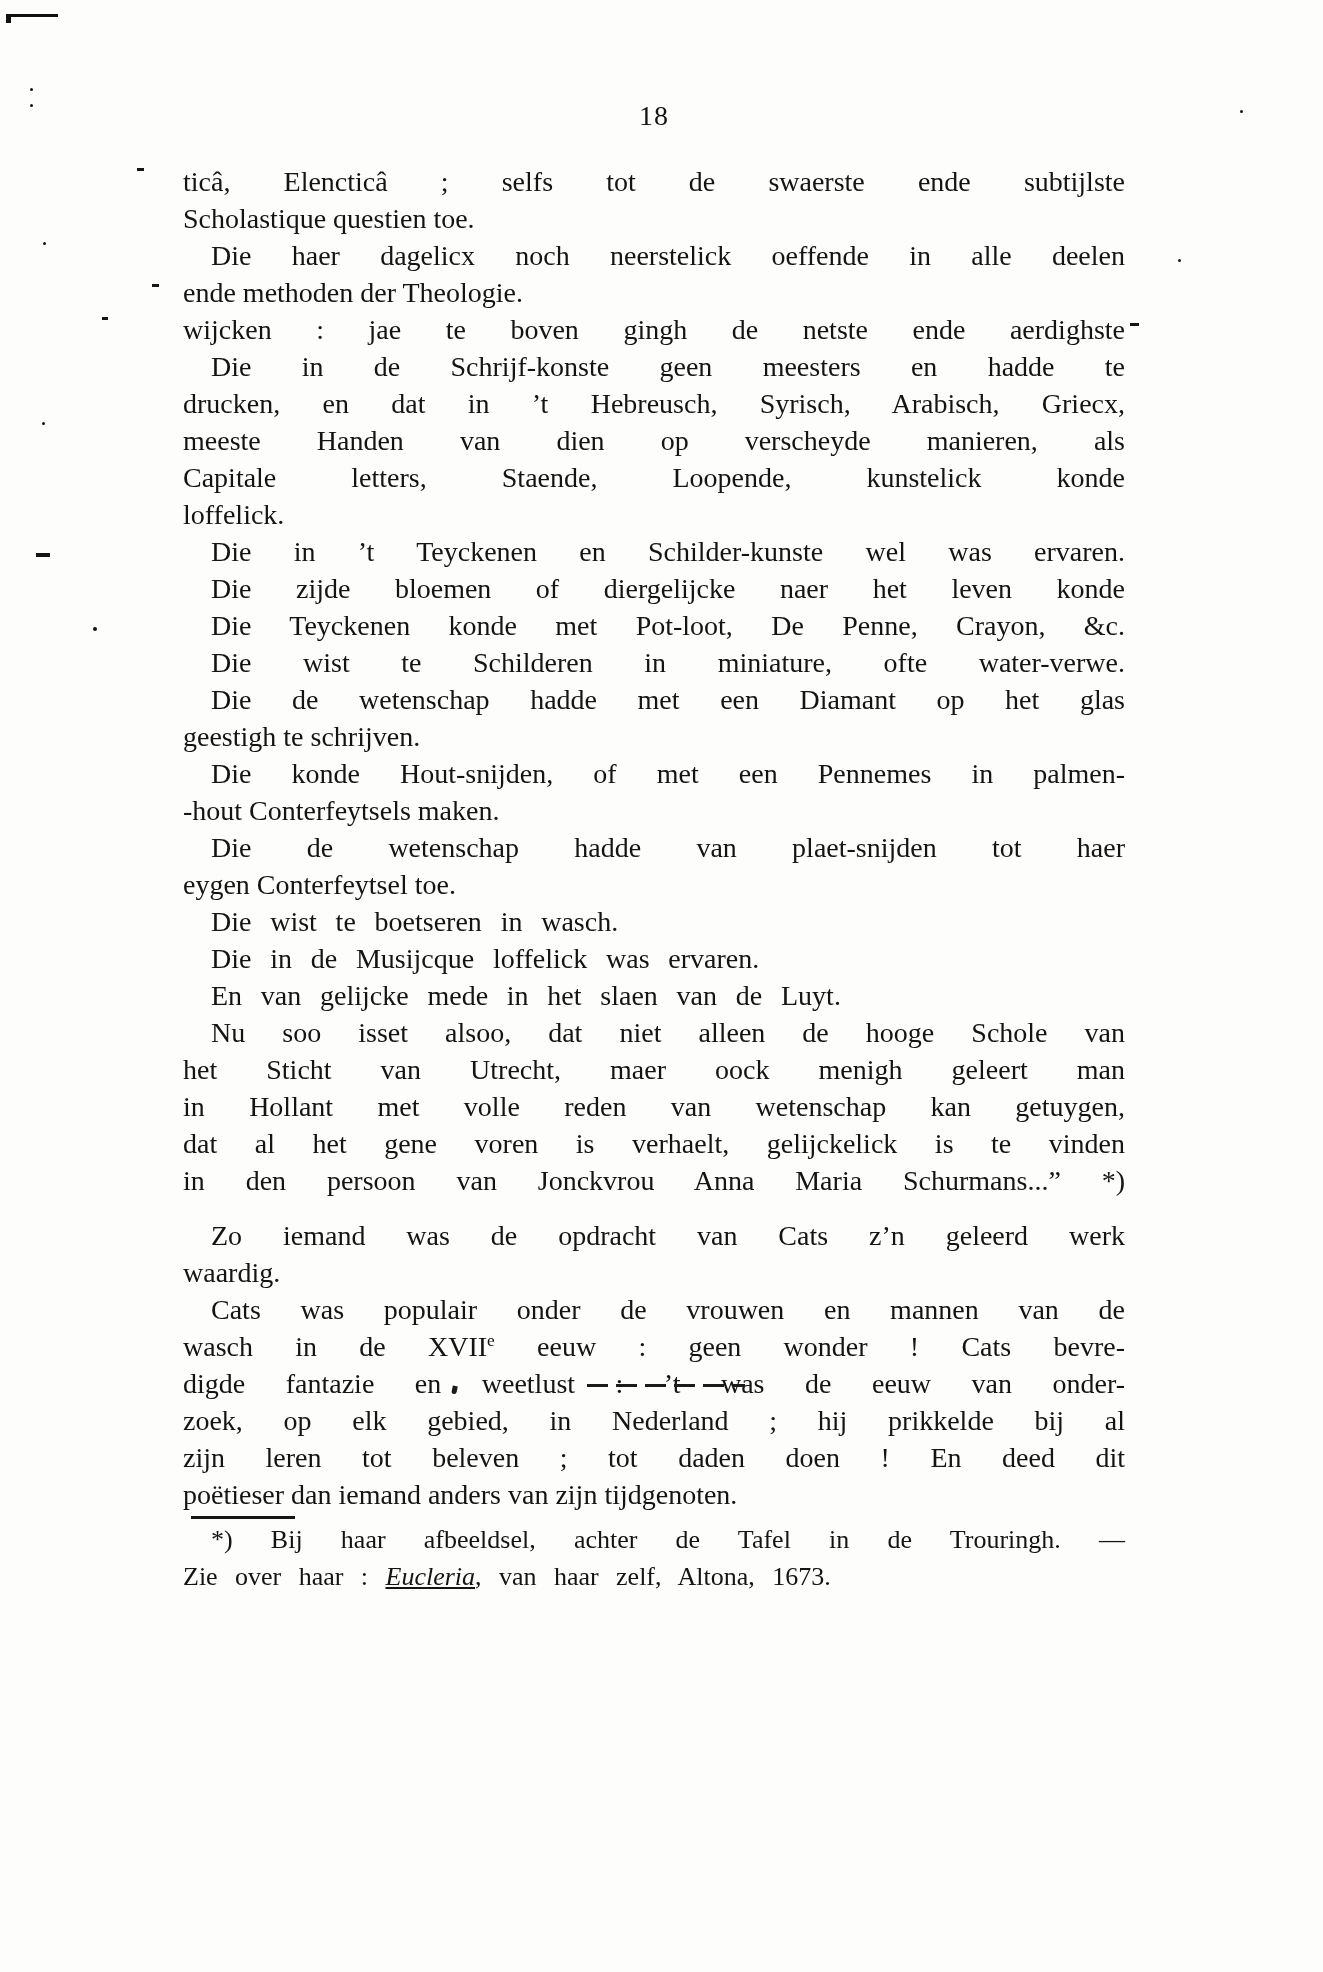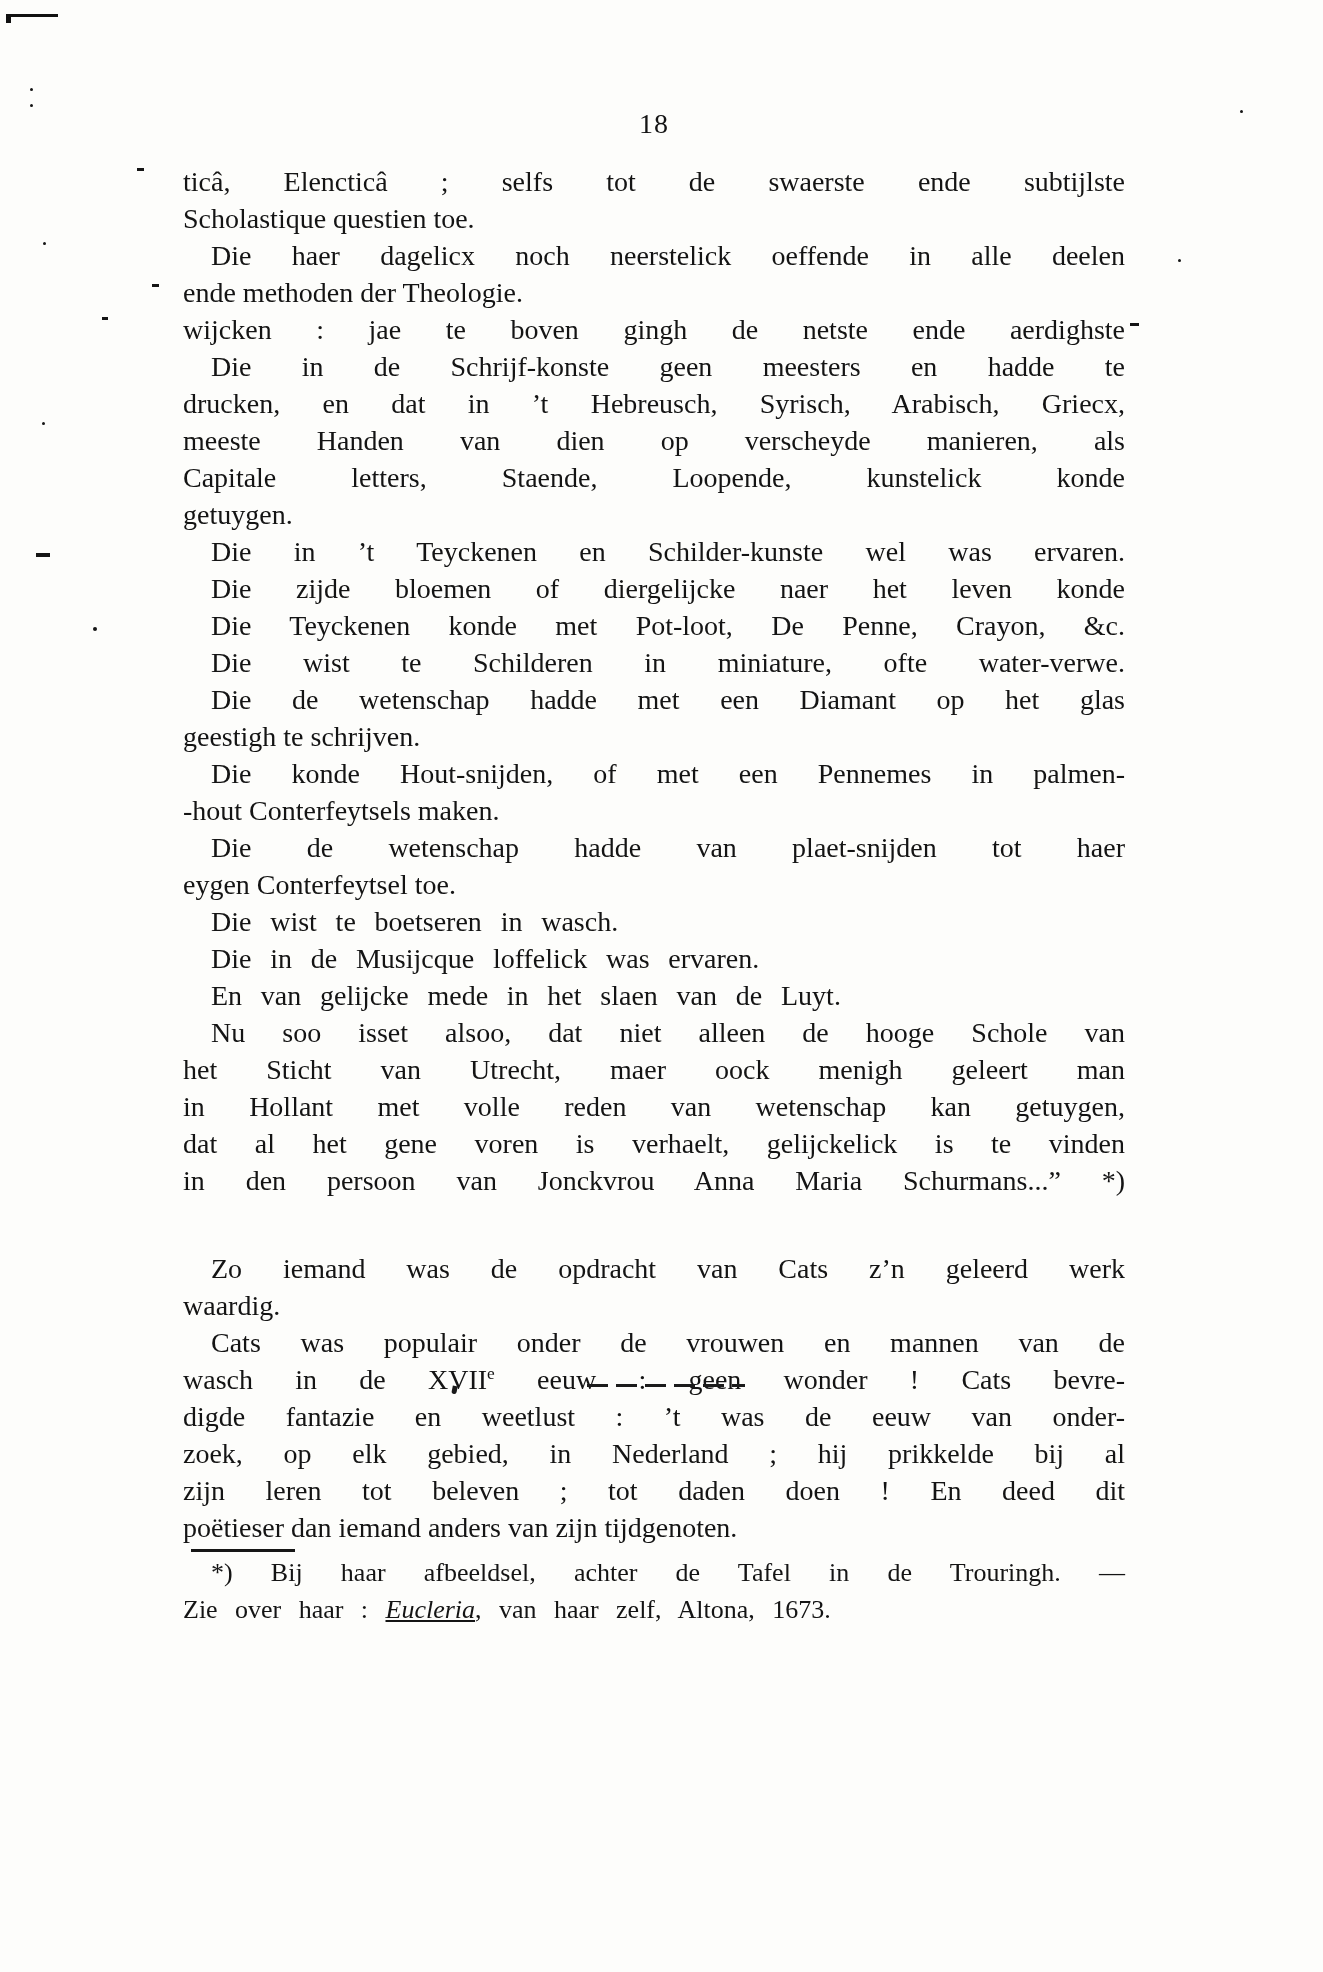--- a/index.html
+++ b/index.html
@@ -5,33 +5,33 @@
   html,body{margin:0;padding:0;background:#e8e8e4;}
   #page{
     position:relative;
     width:1323px;height:1972px;
     background:#fdfdfb;
     overflow:hidden;
     font-family:"Liberation Serif","DejaVu Serif",serif;
     color:#141414;
   }
   #page-number{
-    position:absolute;top:108px;left:183px;width:942px;
+    position:absolute;top:100px;left:183px;width:942px;
     text-align:center;font-size:28px;letter-spacing:1px;
   }
   #body-text{
     position:absolute;top:163px;left:183px;width:942px;
     font-size:28px;line-height:37px;
   }
   .line{white-space:normal;}
   .line.j{text-align:justify;text-align-last:justify;}
   .line.w{word-spacing:0.42em;}
   .line.ind{text-indent:28px;}
   .para{margin:0;}
-  .para[data-pid="zo"]{margin-top:51px;}
+  .para[data-pid="zo"]{margin-top:18px;}
   .para[data-pid="cats"]{}
   sup{font-size:0.62em;vertical-align:super;line-height:0;}
   i{font-style:italic;text-decoration:underline;}
   #separator{
     position:absolute;left:587px;top:1384px;width:158px;height:3px;
     background:repeating-linear-gradient(90deg,#1b1b1b 0 21px,transparent 21px 29px);
   }
   #footnote-rule{
     margin:3px 0 2px 8px;width:104px;height:0;
     border-top:3px solid #161616;
@@ -62,21 +62,21 @@
       <div class="para" data-pid="die-haer">
         <div class="line j ind"><span>Die haer dagelicx noch neerstelick oeffende in alle deelen</span></div>
         <div class="line"><span>ende methoden der Theologie.</span></div>
       </div>
       <div class="para" data-pid="schrijf-konste">
         <div class="line j"><span>wijcken : jae te boven gingh de netste ende aerdighste</span></div>
         <div class="line j ind"><span>Die in de Schrijf-konste geen meesters en hadde te</span></div>
         <div class="line j"><span>drucken, en dat in ’t Hebreusch, Syrisch, Arabisch, Griecx,</span></div>
         <div class="line j"><span>meeste Handen van dien op verscheyde manieren, als</span></div>
         <div class="line j"><span>Capitale letters, Staende, Loopende, kunstelick konde</span></div>
-        <div class="line"><span>getuygen.</span></div>
+        <div class="line"><span>loffelick.</span></div>
       </div>
       <div class="para" data-pid="teyckenen-schilder">
         <div class="line j ind"><span>Die in ’t Teyckenen en Schilder-kunste wel was ervaren.</span></div>
       </div>
       <div class="para" data-pid="zijde-bloemen">
         <div class="line j ind"><span>Die zijde bloemen of diergelijcke naer het leven konde</span></div>
       </div>
       <div class="para" data-pid="pot-loot">
         <div class="line j ind"><span>Die Teyckenen konde met Pot-loot, De Penne, Crayon, &amp;c.</span></div>
       </div>

